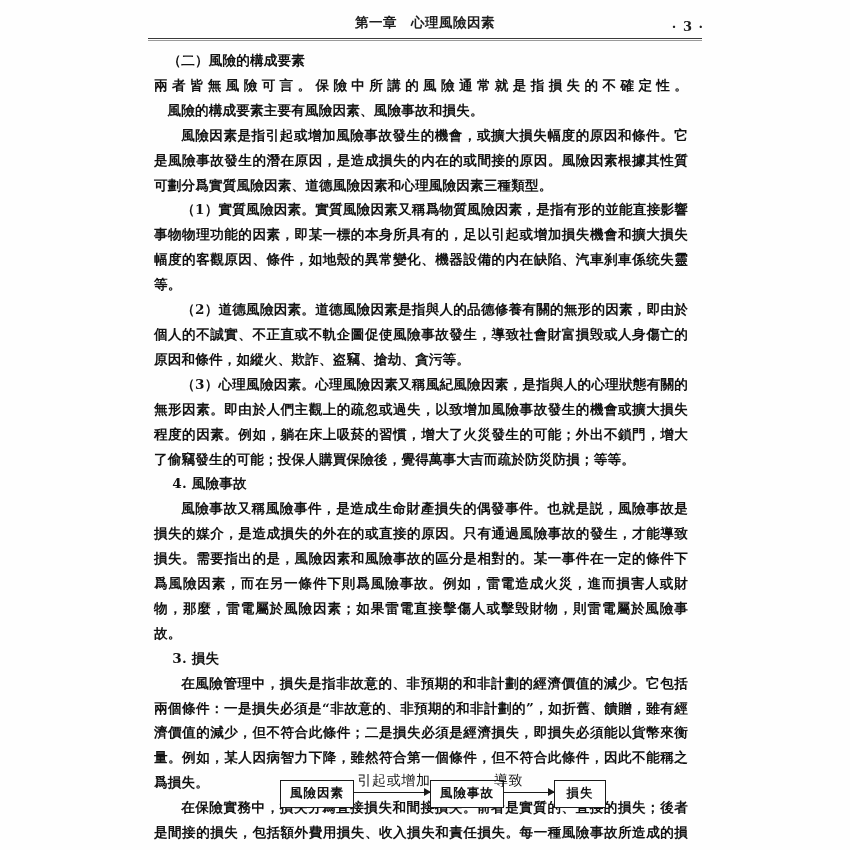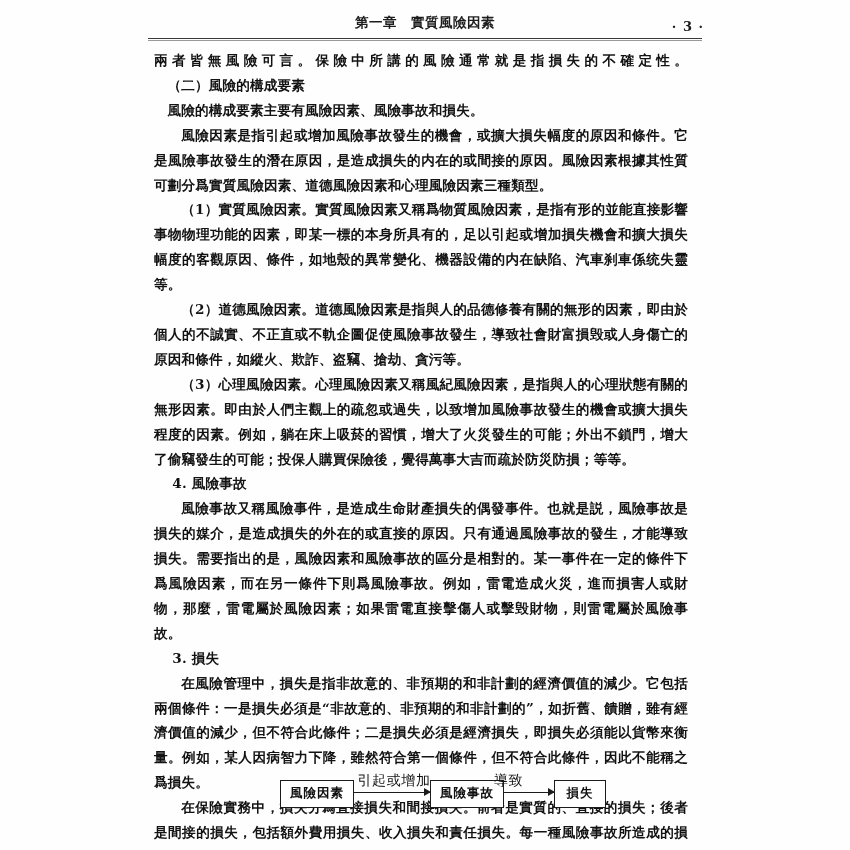--- a/index.html
+++ b/index.html
@@ -165,31 +165,31 @@
     white-space: pre;
   }
 </style>
 </head>
 <body>
 
 <div class="page">
 
   <div class="header-area">
     <div class="header-row">
-      <span class="header-chapter">第一章　實質風險因素</span>
+      <span class="header-chapter">第一章　心理風險因素</span>
       <span class="header-pageno">· 3 ·</span>
     </div>
     <div class="header-rule"></div>
   </div>
 
   <div class="body-area">
 
+    <p class="para heading">（二）風險的構成要素</p>
+
     <p class="para lastline-justify">兩者皆無風險可言。保險中所講的風險通常就是指損失的不確定性。</p>
-
-    <p class="para heading">（二）風險的構成要素</p>
 
     <p class="para heading">風險的構成要素主要有風險因素、風險事故和損失。</p>
 
 
     <p class="para indent">風險因素是指引起或增加風險事故發生的機會，或擴大損失幅度的原因和條件。它是風險事故發生的潛在原因，是造成損失的内在的或間接的原因。風險因素根據其性質可劃分爲實質風險因素、道德風險因素和心理風險因素三種類型。</p>
 
     <p class="para indent">（1）實質風險因素。實質風險因素又稱爲物質風險因素，是指有形的並能直接影響事物物理功能的因素，即某一標的本身所具有的，足以引起或增加損失機會和擴大損失幅度的客觀原因、條件，如地殼的異常變化、機器設備的内在缺陷、汽車刹車係统失靈等。</p>
 
     <p class="para indent">（2）道德風險因素。道德風險因素是指與人的品德修養有關的無形的因素，即由於個人的不誠實、不正直或不軌企圖促使風險事故發生，導致社會財富損毁或人身傷亡的原因和條件，如縱火、欺詐、盗竊、搶劫、貪污等。</p>
 

